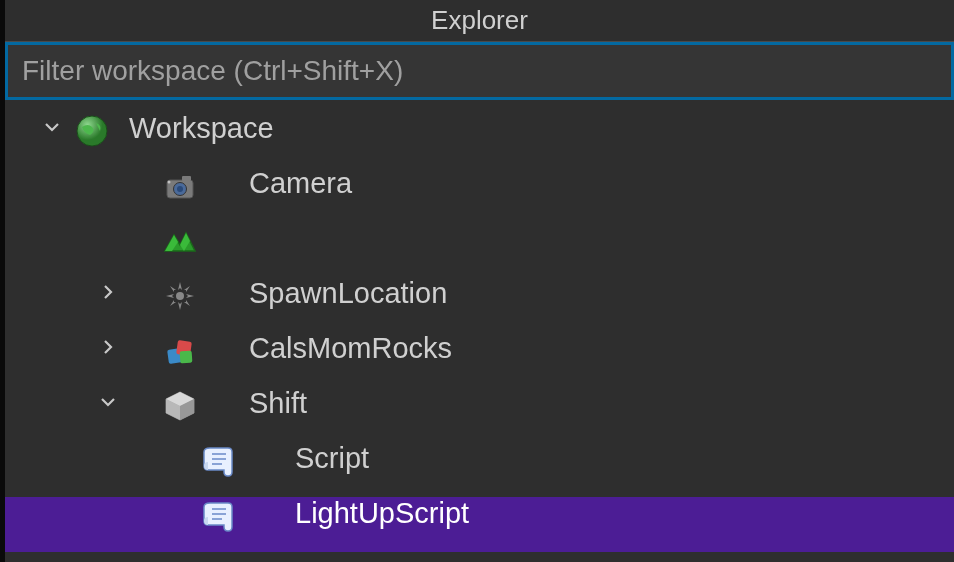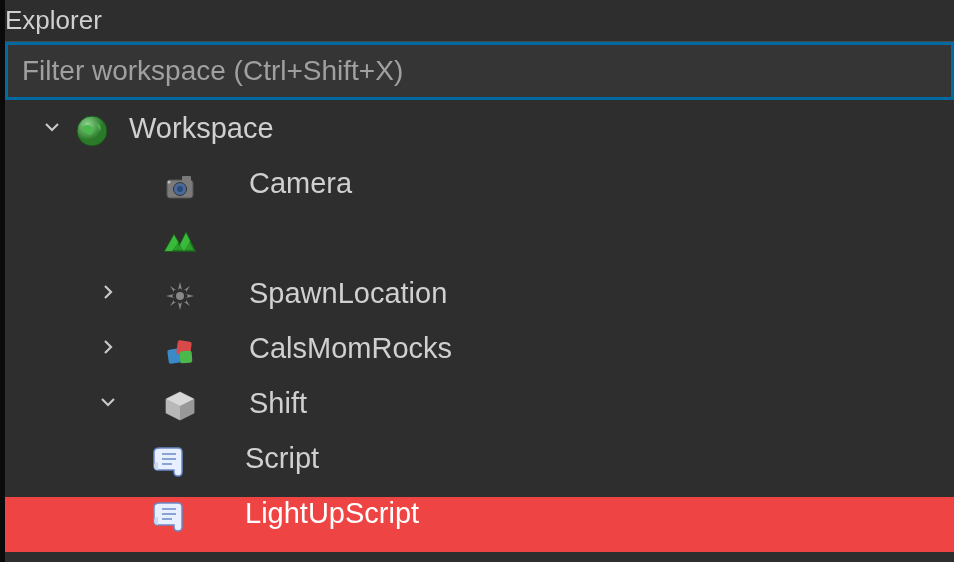--- a/index.html
+++ b/index.html
@@ -7,44 +7,44 @@
       width:954px; height:562px;
       background:#2e2e2e;
       font-family:"Segoe UI",Arial,sans-serif;
       color:#c8c8c8;
       overflow:hidden;
       border-left:5px solid #0a0a0a;
     }
     .panel-title {
       height:42px;
       background:#2e2e2e;
-      display:flex; align-items:center; 
+      display:flex; align-items:center; justify-content:center;
       font-size:26px; color:#d0d0d0;
       border-bottom:1px solid #4a4a4a;
     }
     .filter {
       height:58px;
       background:#353535;
       border:3px solid #0369a1;
       display:flex; align-items:center;
       padding-left:14px;
       font-size:28px; color:#a0a0a0;
     }
     .tree { padding-top:12px; }
     .row {
       height:55px;
       display:flex; align-items:flex-start;
       padding-left:0;
       font-size:29px; color:#d0d0d0;
       cursor:pointer;
     }
-    .row.selected { background:#ef4444; color:#ffffff; }
+    .row.selected { background:#4c1d95; color:#ffffff; }
     .indent-0 { padding-left:32px; }
     .indent-1 { padding-left:88px;gap:32px; }
-    .indent-2 { padding-left:68px;gap:40px; }
+    .indent-2 { padding-left:118px;gap:40px; }
     .expander {
       width:30px; height:30px;
       display:flex; align-items:center; justify-content:center;
       color:#c8c8c8; flex-shrink:0;
     }
     .expander.none { visibility:hidden; }
     .expander svg { width:18px; height:18px; }
     .icn {
       width:38px; height:38px;
       margin:0 18px 0 6px;

